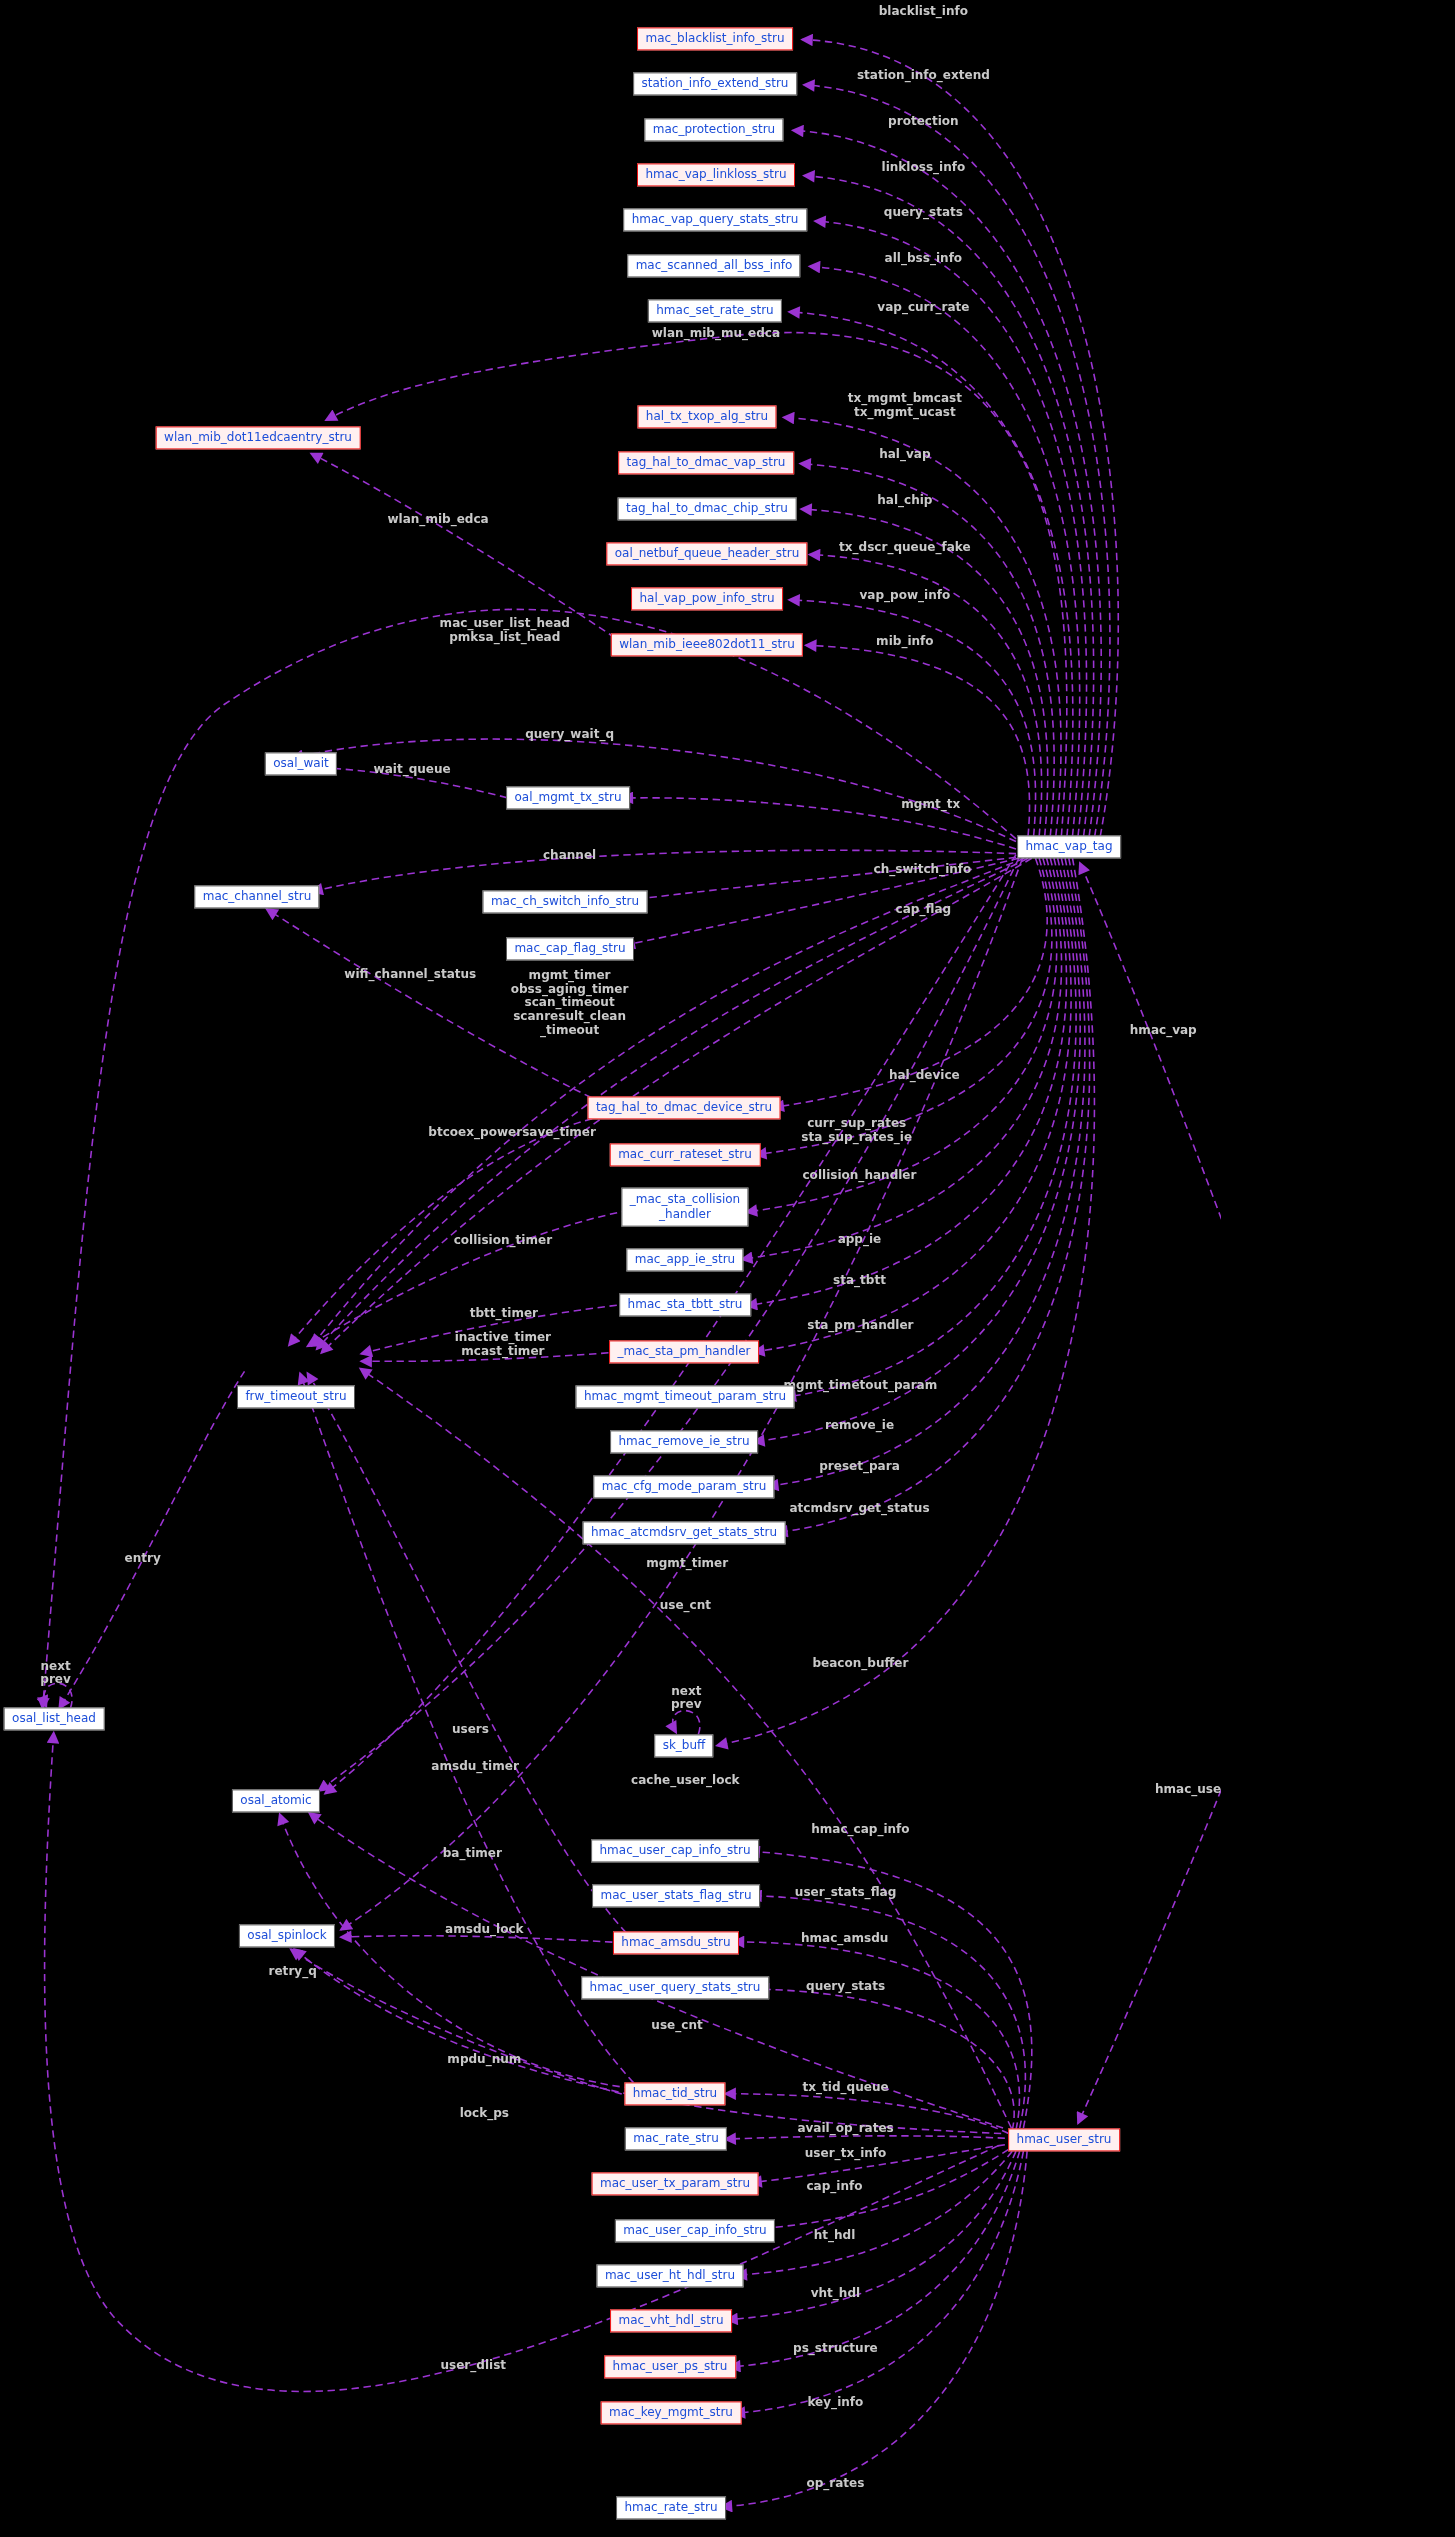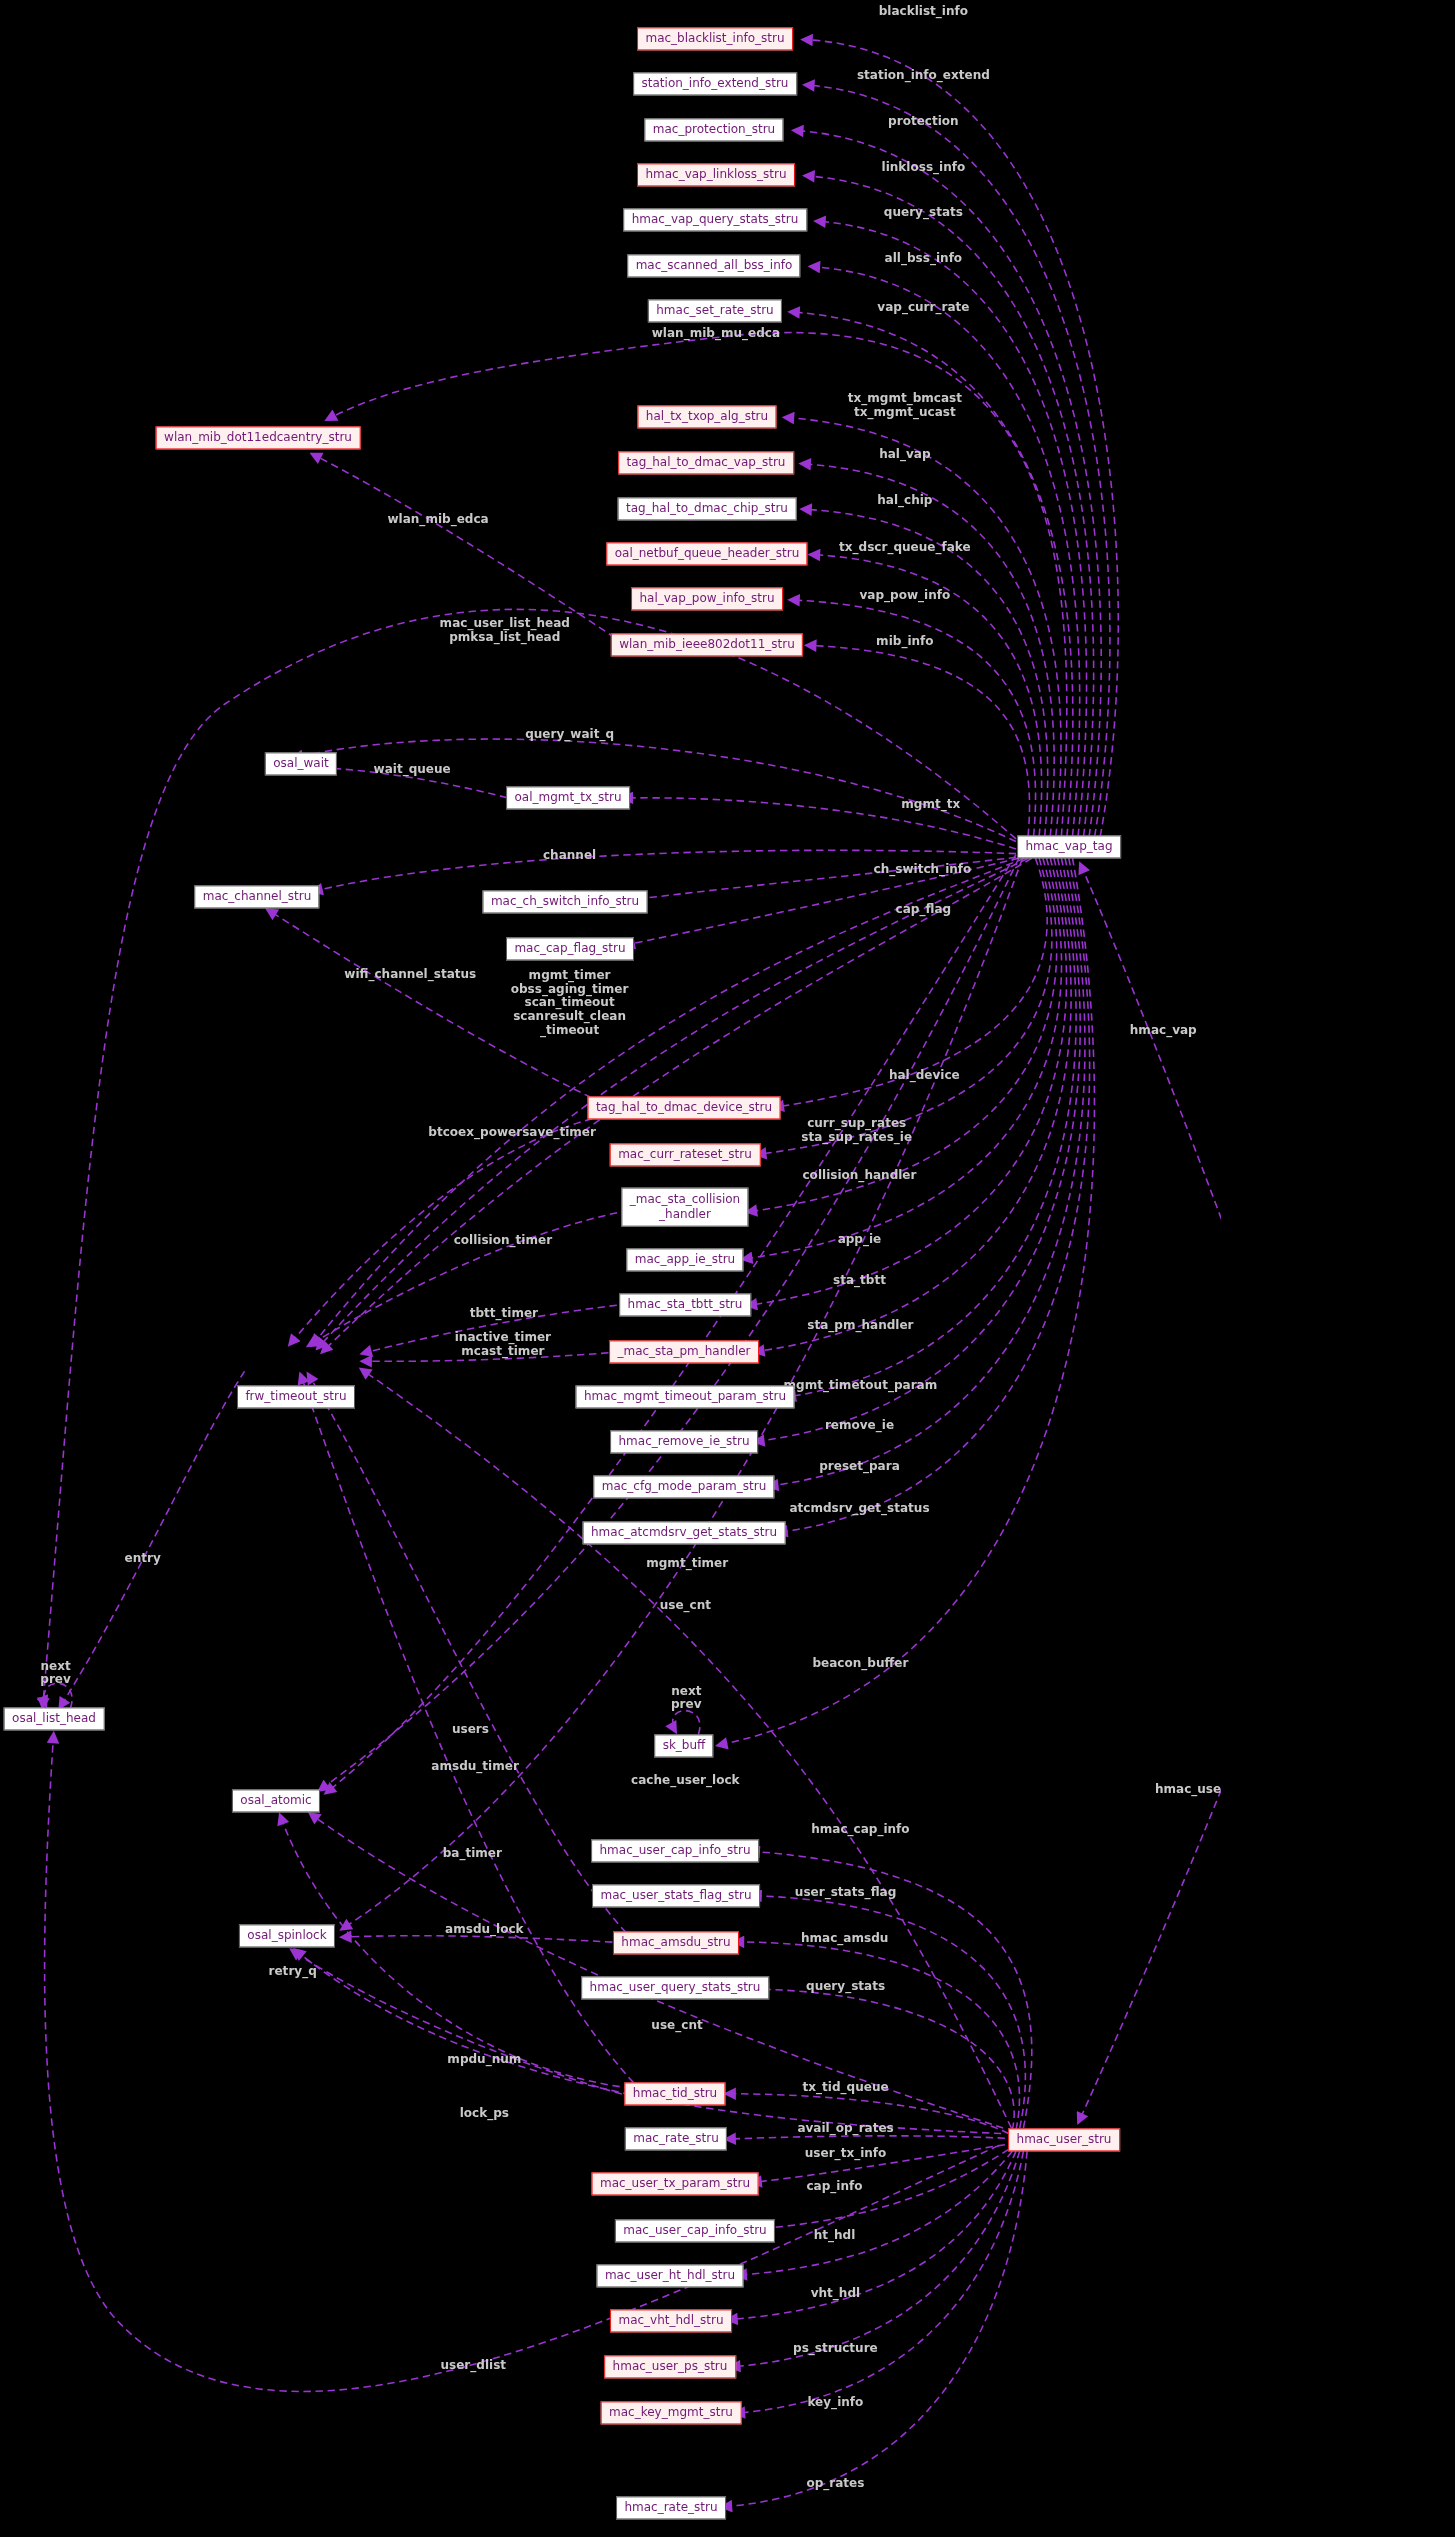--- a/index.html
+++ b/index.html
@@ -2,21 +2,21 @@
 <html style="font-size:15px"><head>
 <meta charset="utf-8">
 <style>
   html,body{margin:0;padding:0;background:#000;}
   #stage{position:relative;width:1221px;height:2538px;background:#000;overflow:hidden;
          font-family:"DejaVu Sans","Liberation Sans",sans-serif;}
   #edges-svg{position:absolute;left:0;top:0;}
   .edge-label{font-family:"DejaVu Sans","Liberation Sans",sans-serif;
               font-size:13px;font-weight:bold;fill:#c9c9c9;}
   .node{position:absolute;transform:translate(-50%,-50%);box-sizing:border-box;
-        padding:2.8px 7.4px;font-size:12px;line-height:1.3;color:#701a75;text-align:center;
+        padding:2.8px 7.4px;font-size:12px;line-height:1.3;color:#1d4ed8;text-align:center;
         white-space:pre-line;cursor:pointer;}
   .node.default{background:#ffffff;border:1.3px solid #5a5a5a;}
   .node.red{background:#fff0f0;border:1.9px solid #ee1010;}
   .node.gray{background:#bfbfbf;border:1.4px solid #8c8c8c;}
 </style>
 </head>
 <body>
 
 <div id="stage">
   <svg id="edges-svg" width="1455" height="2538" viewBox="0 0 1571 2739" xmlns="http://www.w3.org/2000/svg">

